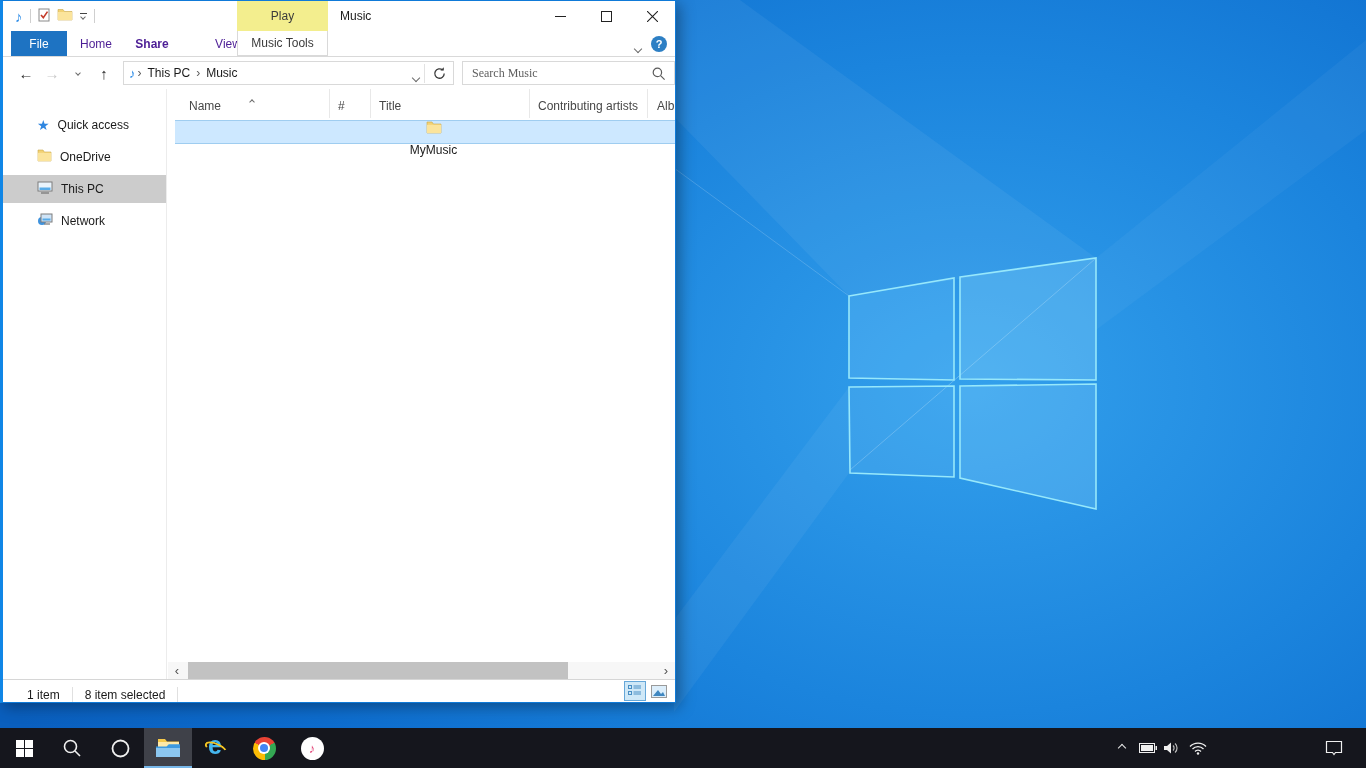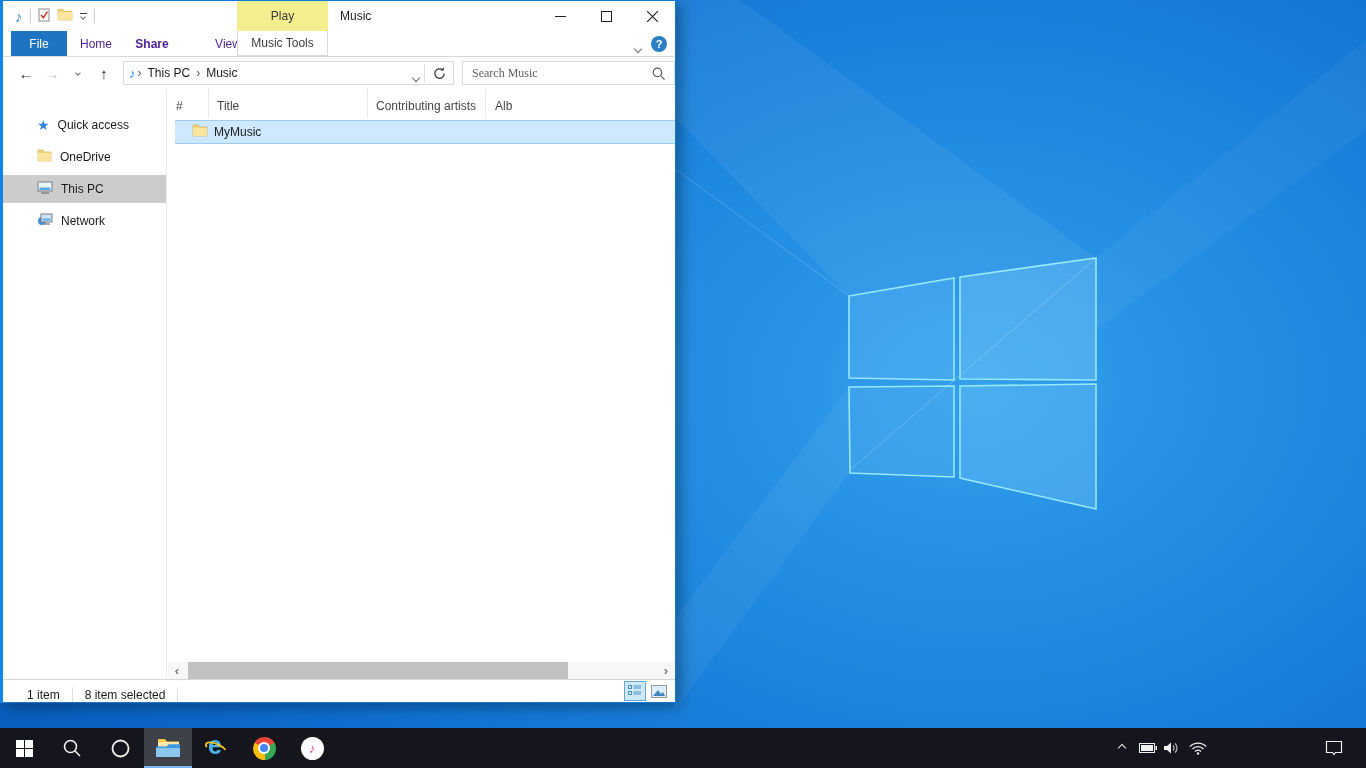--- a/index.html
+++ b/index.html
@@ -72,21 +72,21 @@
   .colheaders { position:absolute; left:0; top:0; right:0; height:29px; display:flex; color:#474747; }
   .col { position:relative; display:flex; align-items:flex-end; padding-bottom:5px; border-right:1px solid #e8e8e8; }
   .col-name { width:162px; padding-left:21px; }
   .col-num { width:41px; padding-left:8px; }
   .col-title { width:159px; padding-left:8px; }
   .col-artists { width:118px; padding-left:8px; }
   .col-album { flex:1; padding-left:9px; border-right:none; }
   .sort-chev { position:absolute; left:82px; top:4px; }
 
   .file-row { position:absolute; left:7px; right:0; top:31px; height:24px; background:#cde8ff;
-    border-top:1px solid #9fcdf0; border-bottom:1px solid #9fcdf0; display:flex; align-items:center; gap:6px; padding-left:17px; color:#1a1a1a; }
+    border-top:1px solid #9fcdf0; border-bottom:1px solid #9fcdf0; display:flex; align-items:center; gap:6px; padding-left:17px; color:#1a1a1a;flex-direction:column; }
 
   .hscroll { position:absolute; left:0; right:0; bottom:0; height:17px; background:#f7f7f7; display:flex; align-items:center; }
   .scroll-arrow { width:18px; text-align:center; color:#505050; font-size:13px; line-height:17px; }
   .scroll-track { position:relative; flex:1; height:17px; background:#f7f7f7; }
   .scroll-thumb { position:absolute; left:2px; top:0; width:380px; height:17px; background:#c2c2c2; }
 
   .statusbar { position:absolute; left:0; bottom:0; right:0; height:23px; background:#fff; border-top:1px solid #d6d6d6;
     display:flex; align-items:flex-end; color:#1a1a1a; }
   .status-seg { padding:0 12px; border-right:1px solid #e0e0e0; height:15px; display:flex; align-items:center; }
   .status-seg:first-child { padding-left:24px; }
@@ -259,20 +259,24 @@
               <rect x="5.5" y="5.5" width="8" height="2" fill="#58abe8"></rect>
               <line x1="7" y1="11" x2="13" y2="11" stroke="#7d7d7d" stroke-width="1.3"></line>
             </svg>
         </span>
         <span>Network</span>
       </div>
     </div>
 
     <div class="filepane">
       <div class="colheaders">
+        <div class="col col-name">
+          <span>Name</span>
+          <span class="sort-chev"><span class="chev up tiny"></span></span>
+        </div>
         <div class="col col-num">
           <span>#</span>
         </div>
         <div class="col col-title">
           <span>Title</span>
         </div>
         <div class="col col-artists">
           <span>Contributing artists</span>
         </div>
         <div class="col col-album">

